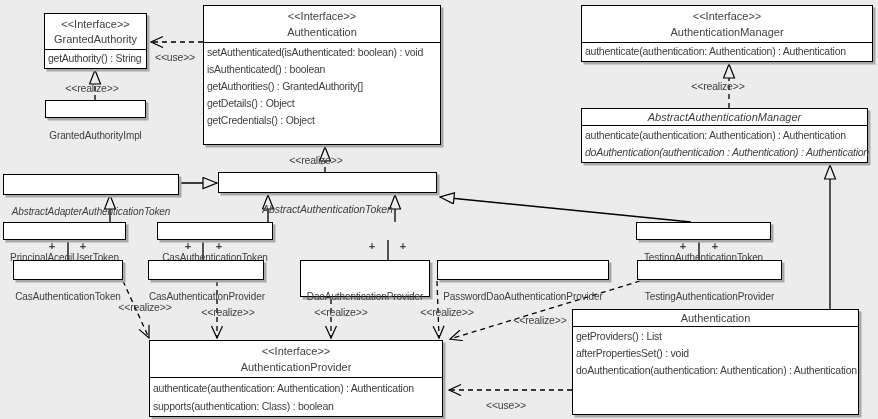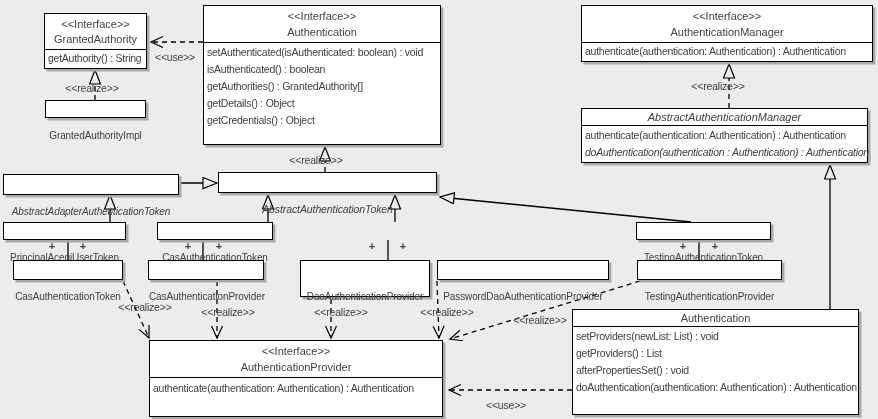--- a/index.html
+++ b/index.html
@@ -156,29 +156,29 @@
     <div class="cname">TestingAuthenticationProvider</div>
   </div>
 
   <div class="uml-box" style="left:149px;top:340px;width:294px;height:77px">
     <div class="hdr" style="height:36px">
       <div class="stereo">&lt;&lt;Interface&gt;&gt;</div>
       <div class="cname" style="line-height:16px">AuthenticationProvider</div>
     </div>
     <div class="methods">
       <div class="m" style="line-height:18px;height:18px">authenticate(authentication: Authentication) : Authentication</div>
+      <div class="m" style="line-height:18px;height:18px">supports(authentication: Class) : boolean</div>
     </div>
   </div>
 
   <div class="uml-box" style="left:572px;top:309px;width:287px;height:106px">
     <div class="hdr" style="height:16px">
       <div class="cname" style="line-height:15px">Authentication</div>
     </div>
     <div class="methods">
-      <div class="m">setProviders(newList: List) : void</div>
       <div class="m">getProviders() : List</div>
       <div class="m">afterPropertiesSet() : void</div>
       <div class="m">doAuthentication(authentication: Authentication) : Authentication</div>
     </div>
   </div>
 
   <div class="lbl" style="left:175px;top:57px">&lt;&lt;use&gt;&gt;</div>
   <div class="lbl" style="left:92px;top:88px">&lt;&lt;realize&gt;&gt;</div>
   <div class="lbl" style="left:316px;top:160px">&lt;&lt;realize&gt;&gt;</div>
   <div class="lbl" style="left:718px;top:86px">&lt;&lt;realize&gt;&gt;</div>

